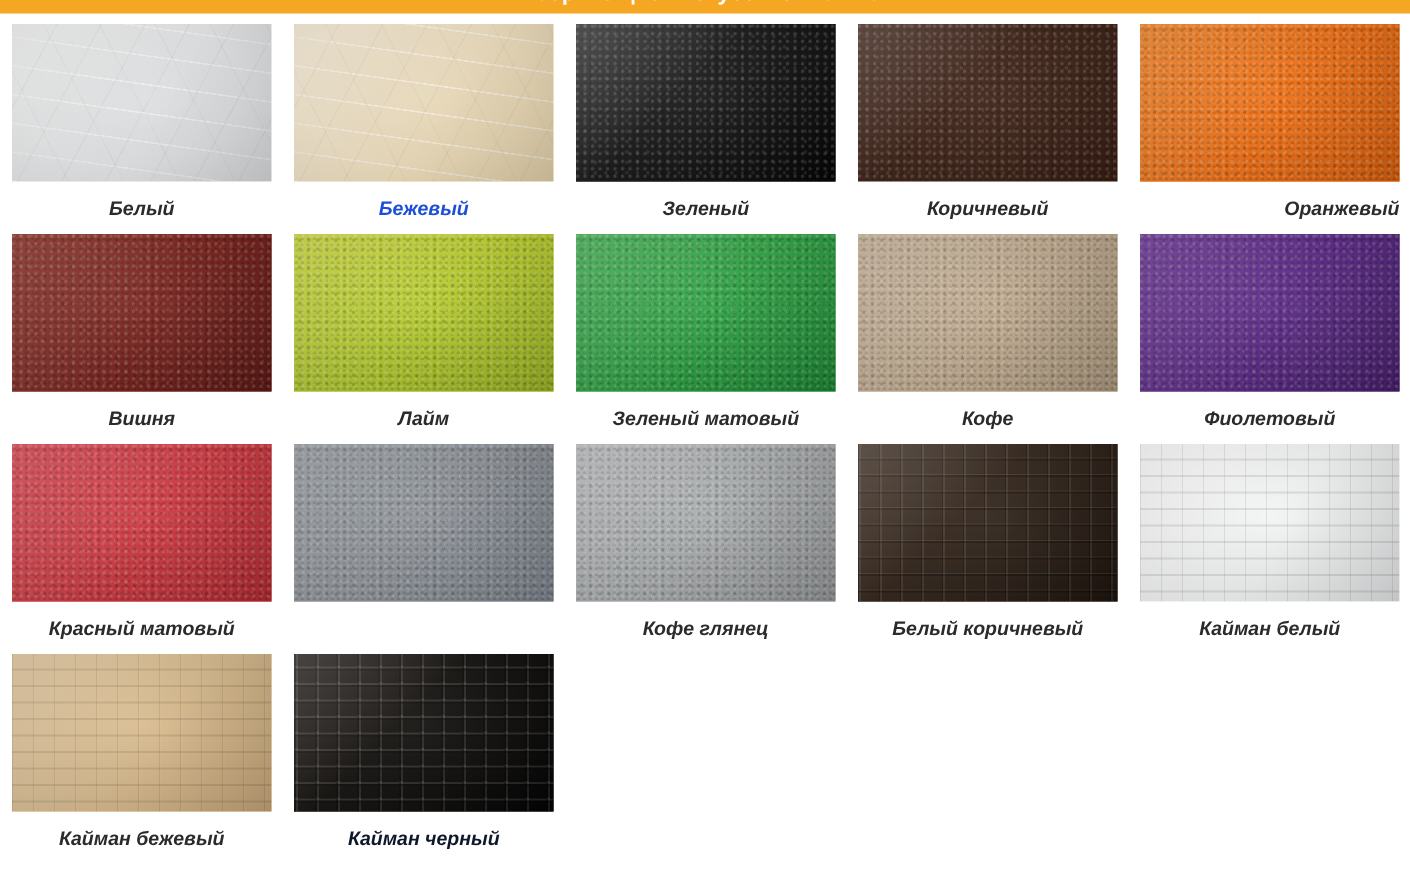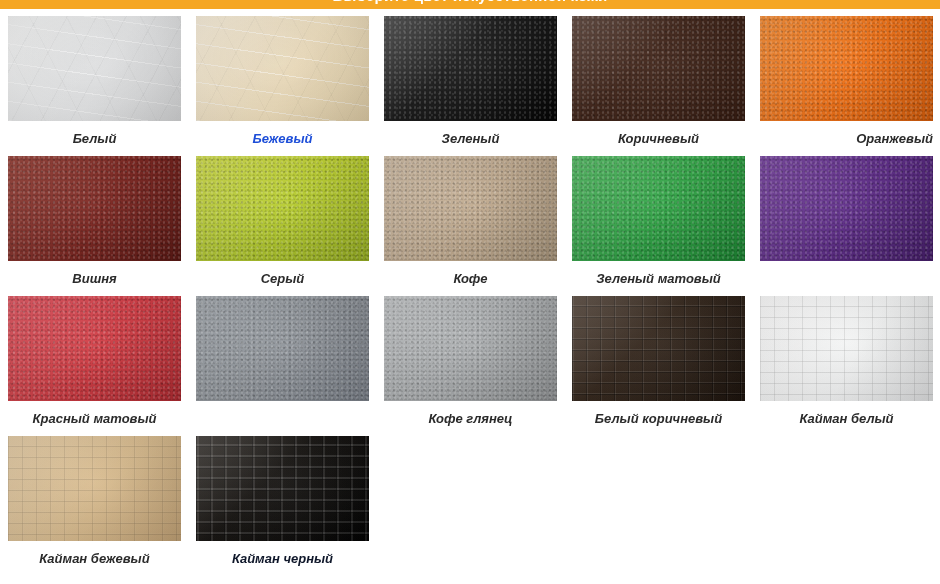--- a/index.html
+++ b/index.html
@@ -182,44 +182,45 @@
         <div class="vignette"></div>
       </div>
       <div class="swatch-label" style="color: rgb(43, 43, 43);">Вишня</div>
     </div>
     <div class="swatch-cell">
       <div class="swatch-chip" style="background-color: rgb(181, 204, 46); background-image: linear-gradient(160deg, rgb(203, 217, 58) 0%, rgb(183, 204, 46) 45%, rgb(159, 184, 36) 100%);">
         <div class="grain grain-pebble"></div>
         <div class="sheen-soft"></div>
         <div class="vignette"></div>
       </div>
-      <div class="swatch-label" style="color: rgb(43, 43, 43);">Серый</div>
+      <div class="swatch-label" style="color: rgb(43, 43, 43);">Лайм</div>
+    </div>
+    <div class="swatch-cell">
+      <div class="swatch-chip" style="background-color: rgb(47, 162, 68); background-image: linear-gradient(150deg, rgb(68, 180, 85) 0%, rgb(47, 162, 68) 50%, rgb(30, 140, 53) 100%);">
+        <div class="grain grain-pebble"></div>
+        <div class="sheen-soft"></div>
+        <div class="vignette"></div>
+      </div>
+      <div class="swatch-label" style="color: rgb(43, 43, 43);">Зеленый матовый</div>
     </div>
     <div class="swatch-cell">
       <div class="swatch-chip" style="background-color: rgb(191, 169, 142); background-image: linear-gradient(135deg, rgb(201, 180, 154) 0%, rgb(191, 169, 142) 55%, rgb(176, 156, 129) 100%);">
         <div class="grain grain-pebble"></div>
         <div class="sheen-soft"></div>
         <div class="vignette"></div>
       </div>
       <div class="swatch-label" style="color: rgb(43, 43, 43);">Кофе</div>
     </div>
     <div class="swatch-cell">
-      <div class="swatch-chip" style="background-color: rgb(47, 162, 68); background-image: linear-gradient(150deg, rgb(68, 180, 85) 0%, rgb(47, 162, 68) 50%, rgb(30, 140, 53) 100%);">
-        <div class="grain grain-pebble"></div>
-        <div class="sheen-soft"></div>
-        <div class="vignette"></div>
-      </div>
-      <div class="swatch-label" style="color: rgb(43, 43, 43);">Зеленый матовый</div>
-    </div>
-    <div class="swatch-cell">
       <div class="swatch-chip" style="background-color: rgb(91, 42, 133); background-image: linear-gradient(135deg, rgb(106, 50, 150) 0%, rgb(91, 42, 133) 55%, rgb(74, 32, 112) 100%);">
         <div class="grain grain-pebble"></div>
         <div class="sheen-soft"></div>
         <div class="vignette"></div>
       </div>
+      <div class="swatch-label" style="color: rgb(43, 43, 43);">Фиолетовый</div>
     </div>
     <div class="swatch-cell">
       <div class="swatch-chip" style="background-color: rgb(207, 58, 66); background-image: linear-gradient(150deg, rgb(220, 68, 80) 0%, rgb(207, 58, 66) 50%, rgb(185, 45, 52) 100%);">
         <div class="grain grain-pebble"></div>
         <div class="sheen-soft"></div>
         <div class="vignette"></div>
       </div>
       <div class="swatch-label" style="color: rgb(43, 43, 43);">Красный матовый</div>
     </div>
     <div class="swatch-cell">

